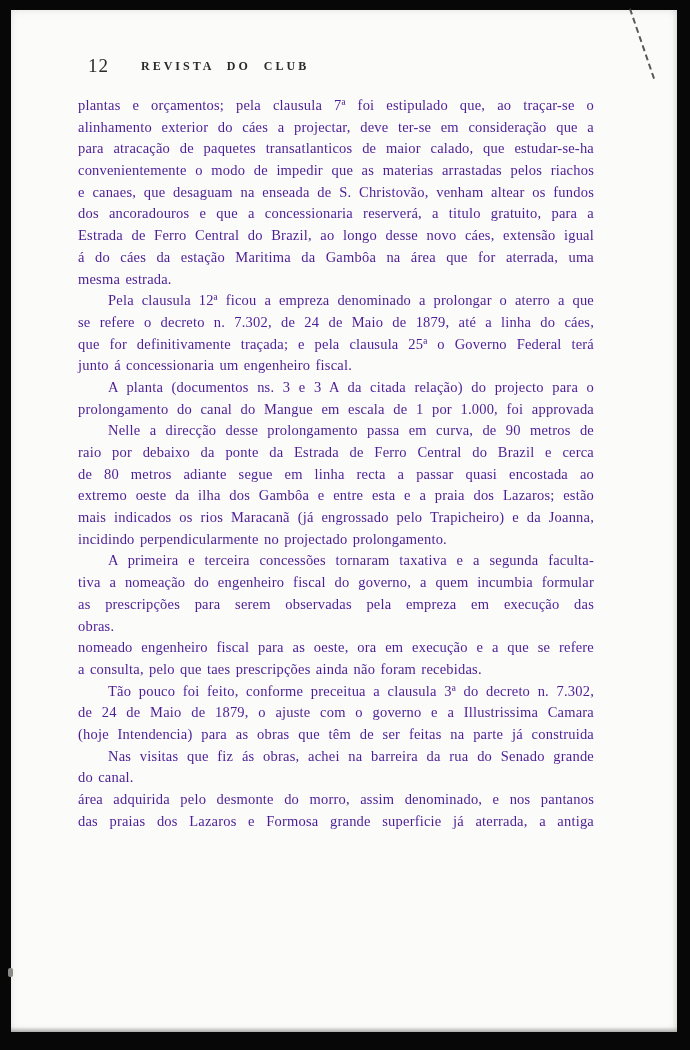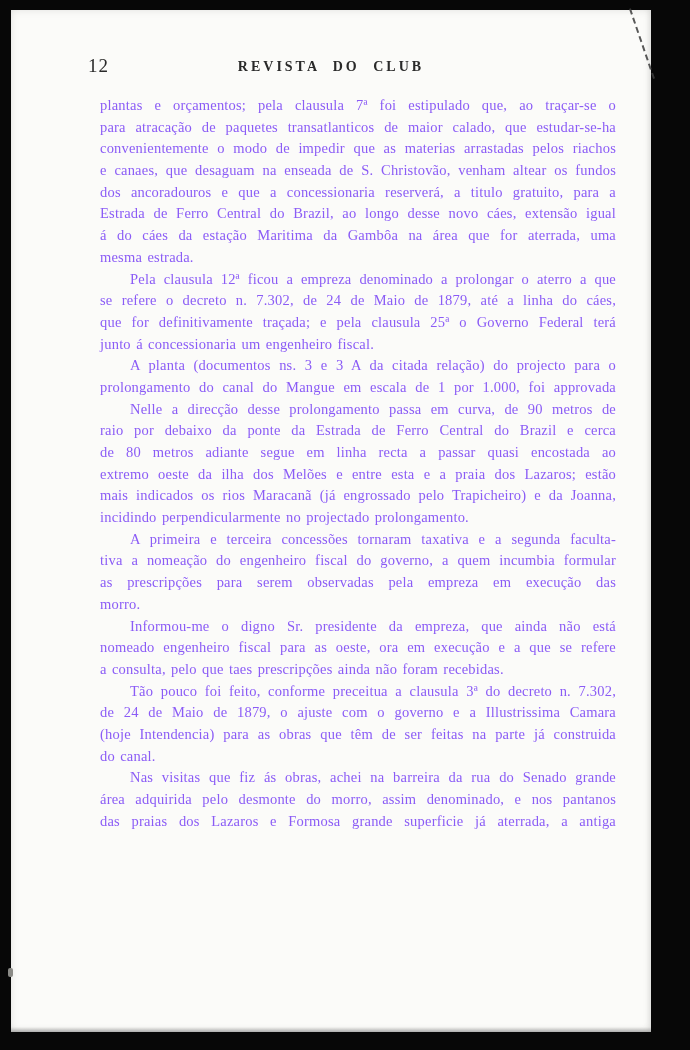--- a/index.html
+++ b/index.html
@@ -2,41 +2,40 @@
 <html><head>
 <meta charset="utf-8">
 <style>
   html,body{margin:0;padding:0;}
   body{
     width:690px;height:1050px;position:relative;overflow:hidden;
     background:#070707;
     font-family:"Liberation Serif", serif;
   }
   .page{
-    position:absolute;left:11px;top:10px;width:600px;height:1022px;
+    position:absolute;left:11px;top:10px;width:666px;height:1022px;
     background:#fbfbf9;
     box-shadow:inset 0 0 9px rgba(0,0,0,.10), inset -2px -3px 5px rgba(0,0,0,.07);
-    padding-left:40px;
   }
   .page::after{ 
     content:"";position:absolute;left:0;right:0;bottom:0;height:5px;
     background:linear-gradient(to bottom, rgba(0,0,0,0), rgba(0,0,0,.22));
   }
   .pageno{
     position:absolute;left:77px;top:45px;
     font-size:19px;color:#2a2a2a;letter-spacing:1px;
   }
   .journal-title{
-    position:absolute;left:130px;top:49px;width:380px;text-align:center;
-    font-size:14px;font-weight:bold;color:#2a2a2a;
+    position:absolute;left:130px;top:49px;width:380px;
+    font-size:12px;font-weight:bold;color:#2a2a2a;
     letter-spacing:3px;word-spacing:7px;
   }
   .textcol{
-    position:absolute;left:89px;top:85px;width:516px;
-    font-size:14.5px;color:#8b5cf6;
+    position:absolute;left:67px;top:85px;width:516px;
+    font-size:14.5px;color:#4c1d95;
   }
   .ln{
     height:21.7px;line-height:21.7px;white-space:nowrap;
     letter-spacing:.2px;word-spacing:1.5px;
   }
   .ln.j{text-align:justify;text-align-last:justify;}
   .ln.nj{text-align:center;text-align-last:left;}
   .ln.ind{text-indent:30px;}
   .scratch{
     position:absolute;left:618px;top:-1px;height:74px;width:0;
@@ -54,47 +53,47 @@
 <div class="page">
   <div class="scratch"></div>
   <div class="speck"></div>
 
   <div class="pageno">12</div>
 
   <div class="journal-title">REVISTA DO CLUB</div>
 
   <div class="textcol">
       <div class="ln j">plantas e orçamentos; pela clausula 7ª foi estipulado que, ao traçar-se o</div>
+      <div class="ln j">alinhamento exterior do cáes a projectar, deve ter-se em consideração que a</div>
       <div class="ln j">para atracação de paquetes transatlanticos de maior calado, que estudar-se-ha</div>
       <div class="ln j">convenientemente o modo de impedir que as materias arrastadas pelos riachos</div>
       <div class="ln j">e canaes, que desaguam na enseada de S. Christovão, venham altear os fundos</div>
       <div class="ln j">dos ancoradouros e que a concessionaria reserverá, a titulo gratuito, para a</div>
       <div class="ln j">Estrada de Ferro Central do Brazil, ao longo desse novo cáes, extensão igual</div>
       <div class="ln j">á do cáes da estação Maritima da Gambôa na área que for aterrada, uma</div>
       <div class="ln nj">mesma estrada.</div>
       <div class="ln j ind">Pela clausula 12ª ficou a empreza denominado a prolongar o aterro a que</div>
       <div class="ln j">se refere o decreto n. 7.302, de 24 de Maio de 1879, até a linha do cáes,</div>
       <div class="ln j">que for definitivamente traçada; e pela clausula 25ª o Governo Federal terá</div>
       <div class="ln nj">junto á concessionaria um engenheiro fiscal.</div>
       <div class="ln j ind">A planta (documentos ns. 3 e 3 A da citada relação) do projecto para o</div>
       <div class="ln j">prolongamento do canal do Mangue em escala de 1 por 1.000, foi approvada</div>
       <div class="ln j ind">Nelle a direcção desse prolongamento passa em curva, de 90 metros de</div>
       <div class="ln j">raio por debaixo da ponte da Estrada de Ferro Central do Brazil e cerca</div>
       <div class="ln j">de 80 metros adiante segue em linha recta a passar quasi encostada ao</div>
-      <div class="ln j">extremo oeste da ilha dos Melões e entre esta e a praia dos Lazaros; estão</div>
+      <div class="ln j">extremo oeste da ilha dos Gambôa e entre esta e a praia dos Lazaros; estão</div>
       <div class="ln j">mais indicados os rios Maracanã (já engrossado pelo Trapicheiro) e da Joanna,</div>
       <div class="ln nj">incidindo perpendicularmente no projectado prolongamento.</div>
       <div class="ln j ind">A primeira e terceira concessões tornaram taxativa e a segunda faculta-</div>
       <div class="ln j">tiva a nomeação do engenheiro fiscal do governo, a quem incumbia formular</div>
       <div class="ln j">as prescripções para serem observadas pela empreza em execução das</div>
-      <div class="ln nj">morro.</div>
-      <div class="ln j ind">Informou-me o digno Sr. presidente da empreza, que ainda não está</div>
+      <div class="ln nj">obras.</div>
       <div class="ln j">nomeado engenheiro fiscal para as oeste, ora em execução e a que se refere</div>
       <div class="ln nj">a consulta, pelo que taes prescripções ainda não foram recebidas.</div>
       <div class="ln j ind">Tão pouco foi feito, conforme preceitua a clausula 3ª do decreto n. 7.302,</div>
       <div class="ln j">de 24 de Maio de 1879, o ajuste com o governo e a Illustrissima Camara</div>
       <div class="ln j">(hoje Intendencia) para as obras que têm de ser feitas na parte já construida</div>
+      <div class="ln j ind">Nas visitas que fiz ás obras, achei na barreira da rua do Senado grande</div>
       <div class="ln nj">do canal.</div>
-      <div class="ln j ind">Nas visitas que fiz ás obras, achei na barreira da rua do Senado grande</div>
       <div class="ln j">área adquirida pelo desmonte do morro, assim denominado, e nos pantanos</div>
       <div class="ln j">das praias dos Lazaros e Formosa grande superficie já aterrada, a antiga</div>
     </div>
 </div>
 
 </body></html>

